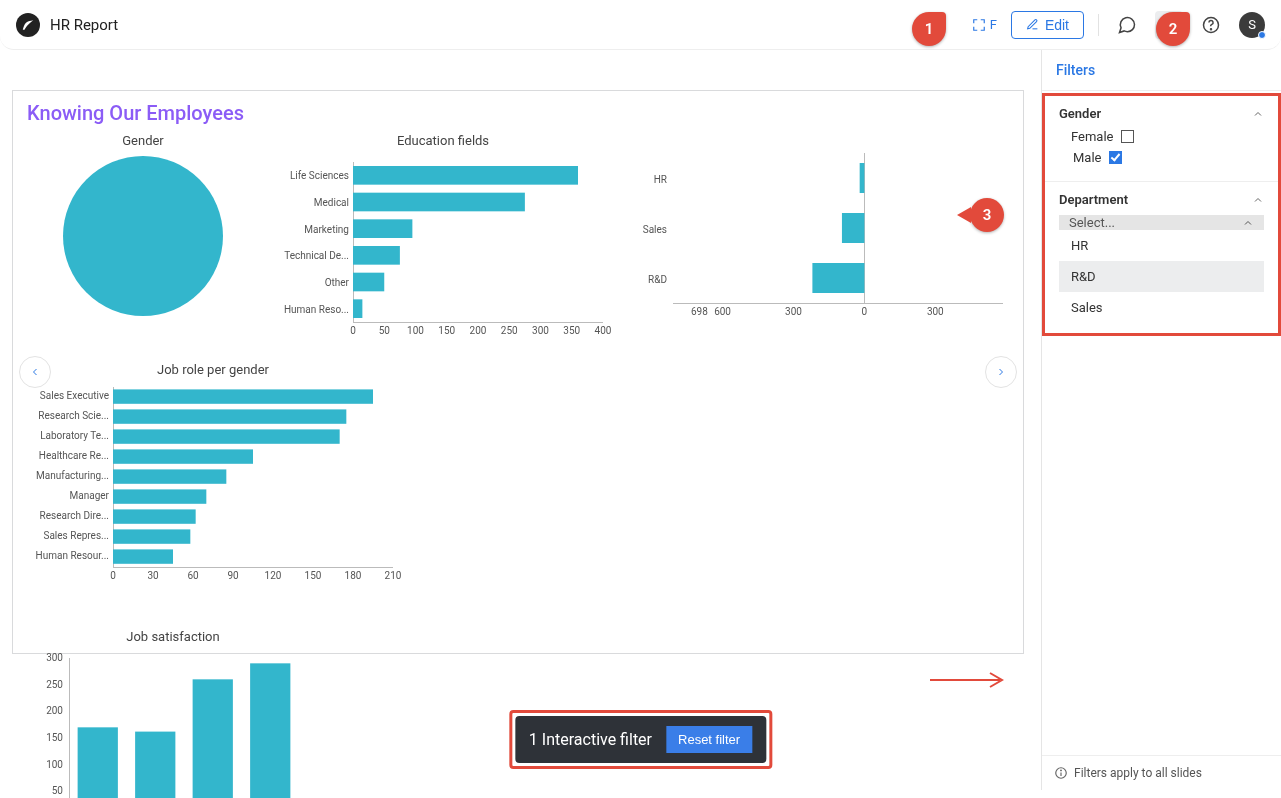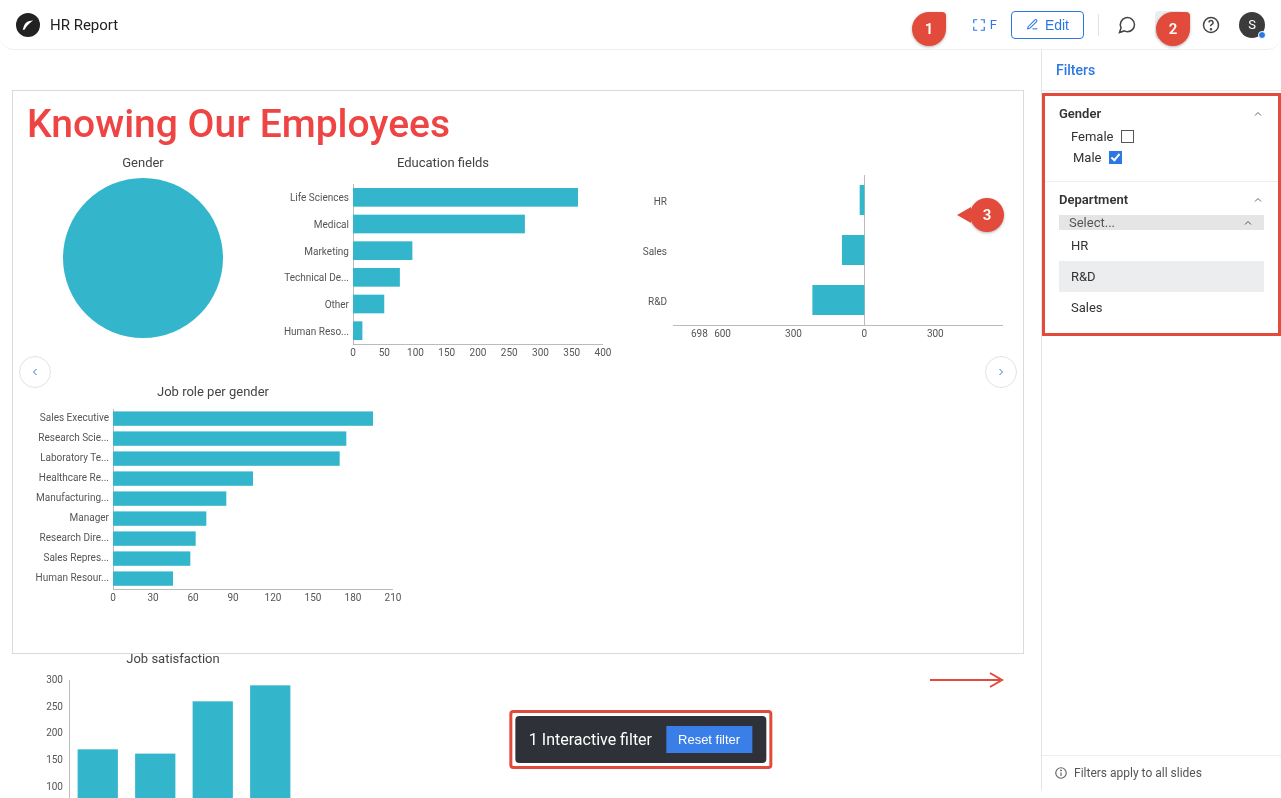--- a/index.html
+++ b/index.html
@@ -77,22 +77,22 @@
     padding:40px 12px 12px 12px;
   }
   .canvas {
     border:1px solid #d9dadc;
     width:1012px; height:564px;
     position:relative;
     padding:0;
     background:#fff;
   }
   .page-title {
-    color:#ef4444;
-    font-size:39px;
+    color:#8b5cf6;
+    font-size:20px;
     font-weight:500;
     padding:10px 14px 4px 14px;
   }
   .chart-title { font-size:13px; color:#444; text-align:center; margin-bottom:4px; font-weight:400;}
   .nav-arrow {
     position:absolute; top:50%; transform:translateY(-50%);
     width:32px;height:32px;border-radius:50%;
     background:#fff;border:1px solid #e3e3e3;
     display:flex;align-items:center;justify-content:center;
     color:#2b78e4; cursor:pointer;

